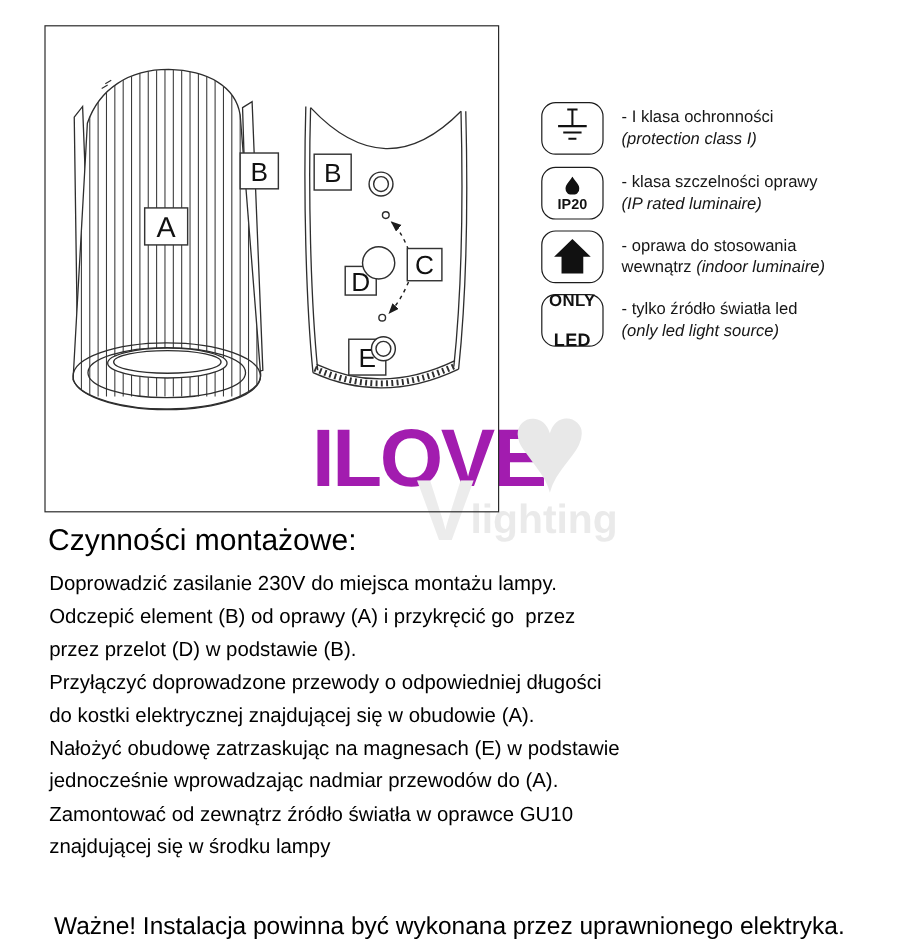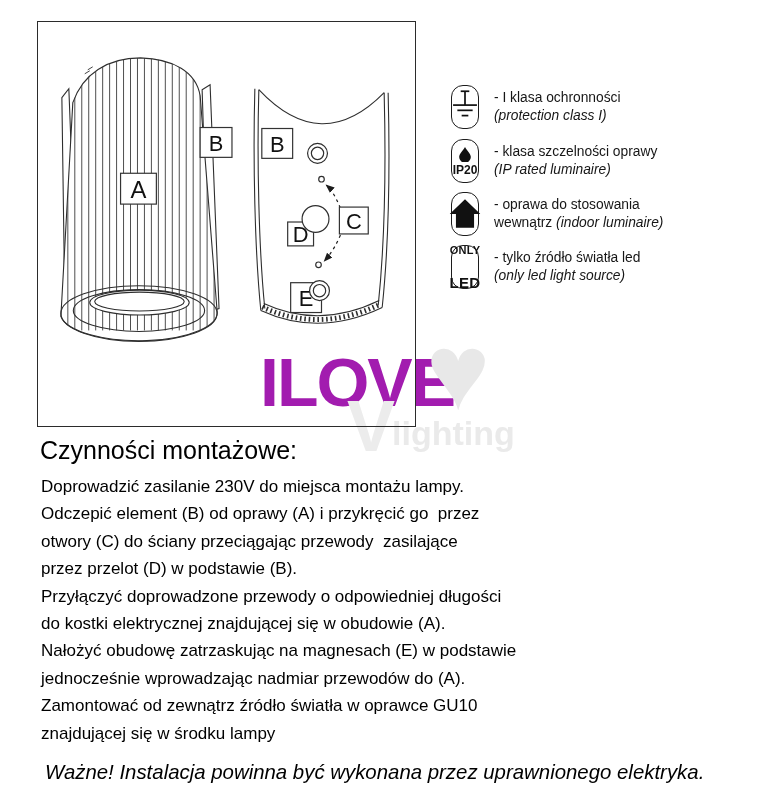--- a/index.html
+++ b/index.html
@@ -15,36 +15,36 @@
   .wm-heart{left:426px;top:318px;font-size:108px;color:#e8e8e8;font-weight:normal;}
   
   .diagram-box{
     position:absolute;left:37px;top:21px;width:379px;height:406px;
     border:1.5px solid #2b2b2b;box-sizing:border-box;z-index:1;
   }
   .diagram-box svg{position:absolute;left:0;top:0;width:100%;height:100%;}
   
   .legend-row{position:absolute;left:451px;display:flex;z-index:1;}
   .legend-icon{
-    width:28px;height:44px;border:1.7px solid #1c1c1c;border-radius:12px;
+    width:52px;height:44px;border:1.7px solid #1c1c1c;border-radius:12px;
     box-sizing:border-box;flex:0 0 auto;display:flex;flex-direction:column;
     align-items:center;justify-content:center;background:#fff;
   }
   .legend-text{margin-left:15px;padding-top:4px;font-size:13.8px;line-height:17.6px;color:#161616;white-space:nowrap;}
   .it{font-style:italic;}
   .row-1{top:32px}.row-2{top:85px}.row-3{top:139px}.row-4{top:192px}.row-5{top:245px}
   .ip-badge{font-size:12px;font-weight:bold;color:#111;line-height:1;margin-top:2px;letter-spacing:0;}
   .onlyled{display:flex;flex-direction:column;align-items:center;line-height:1;color:#111;font-weight:bold;}
-  .only-small{font-size:11px;letter-spacing:.3px;}
+  .only-small{font-size:14px;letter-spacing:.3px;}
   .led-big{font-size:15px;margin-top:19px;letter-spacing:.3px;}
   
   .instr-heading{position:absolute;left:40px;top:436px;font-size:25px;z-index:1;}
   .instr-para{position:absolute;left:41px;top:473px;font-size:17px;line-height:27.4px;z-index:1;}
   .instr-para div{white-space:pre;}
-  .warning{position:absolute;left:45px;top:761px;font-size:20.4px;white-space:pre;z-index:1;font-style:italic;}
+  .warning{position:absolute;left:45px;top:761px;font-size:20.4px;white-space:pre;z-index:1;}
 </style>
 </head>
 <body>
 
 <div class="page">
 
   <div class="wm wm-love">ILOVE</div>
   <div class="wm wm-v">V</div>
   <div class="wm wm-lighting">lighting</div>
   <div class="wm wm-heart">♥</div>
@@ -217,21 +217,20 @@
       <div>- tylko źródło światła led</div>
       <div><span></span><span class="it">(only led light source)</span></div>
     </div>
   </div>
 
   <div class="instr-heading">Czynności montażowe:</div>
 
   <div class="instr-para">
     <div>Doprowadzić zasilanie 230V do miejsca montażu lampy.</div>
     <div>Odczepić element (B) od oprawy (A) i przykręcić go  przez</div>
-    <div>otwory (C) do ściany przeciągając przewody  zasilające</div>
     <div>przez przelot (D) w podstawie (B).</div>
     <div>Przyłączyć doprowadzone przewody o odpowiedniej długości</div>
     <div>do kostki elektrycznej znajdującej się w obudowie (A).</div>
     <div>Nałożyć obudowę zatrzaskując na magnesach (E) w podstawie</div>
     <div>jednocześnie wprowadzając nadmiar przewodów do (A).</div>
     <div>Zamontować od zewnątrz źródło światła w oprawce GU10</div>
     <div>znajdującej się w środku lampy</div>
   </div>
 
   <div class="warning">Ważne! Instalacja powinna być wykonana przez uprawnionego elektryka.</div>

